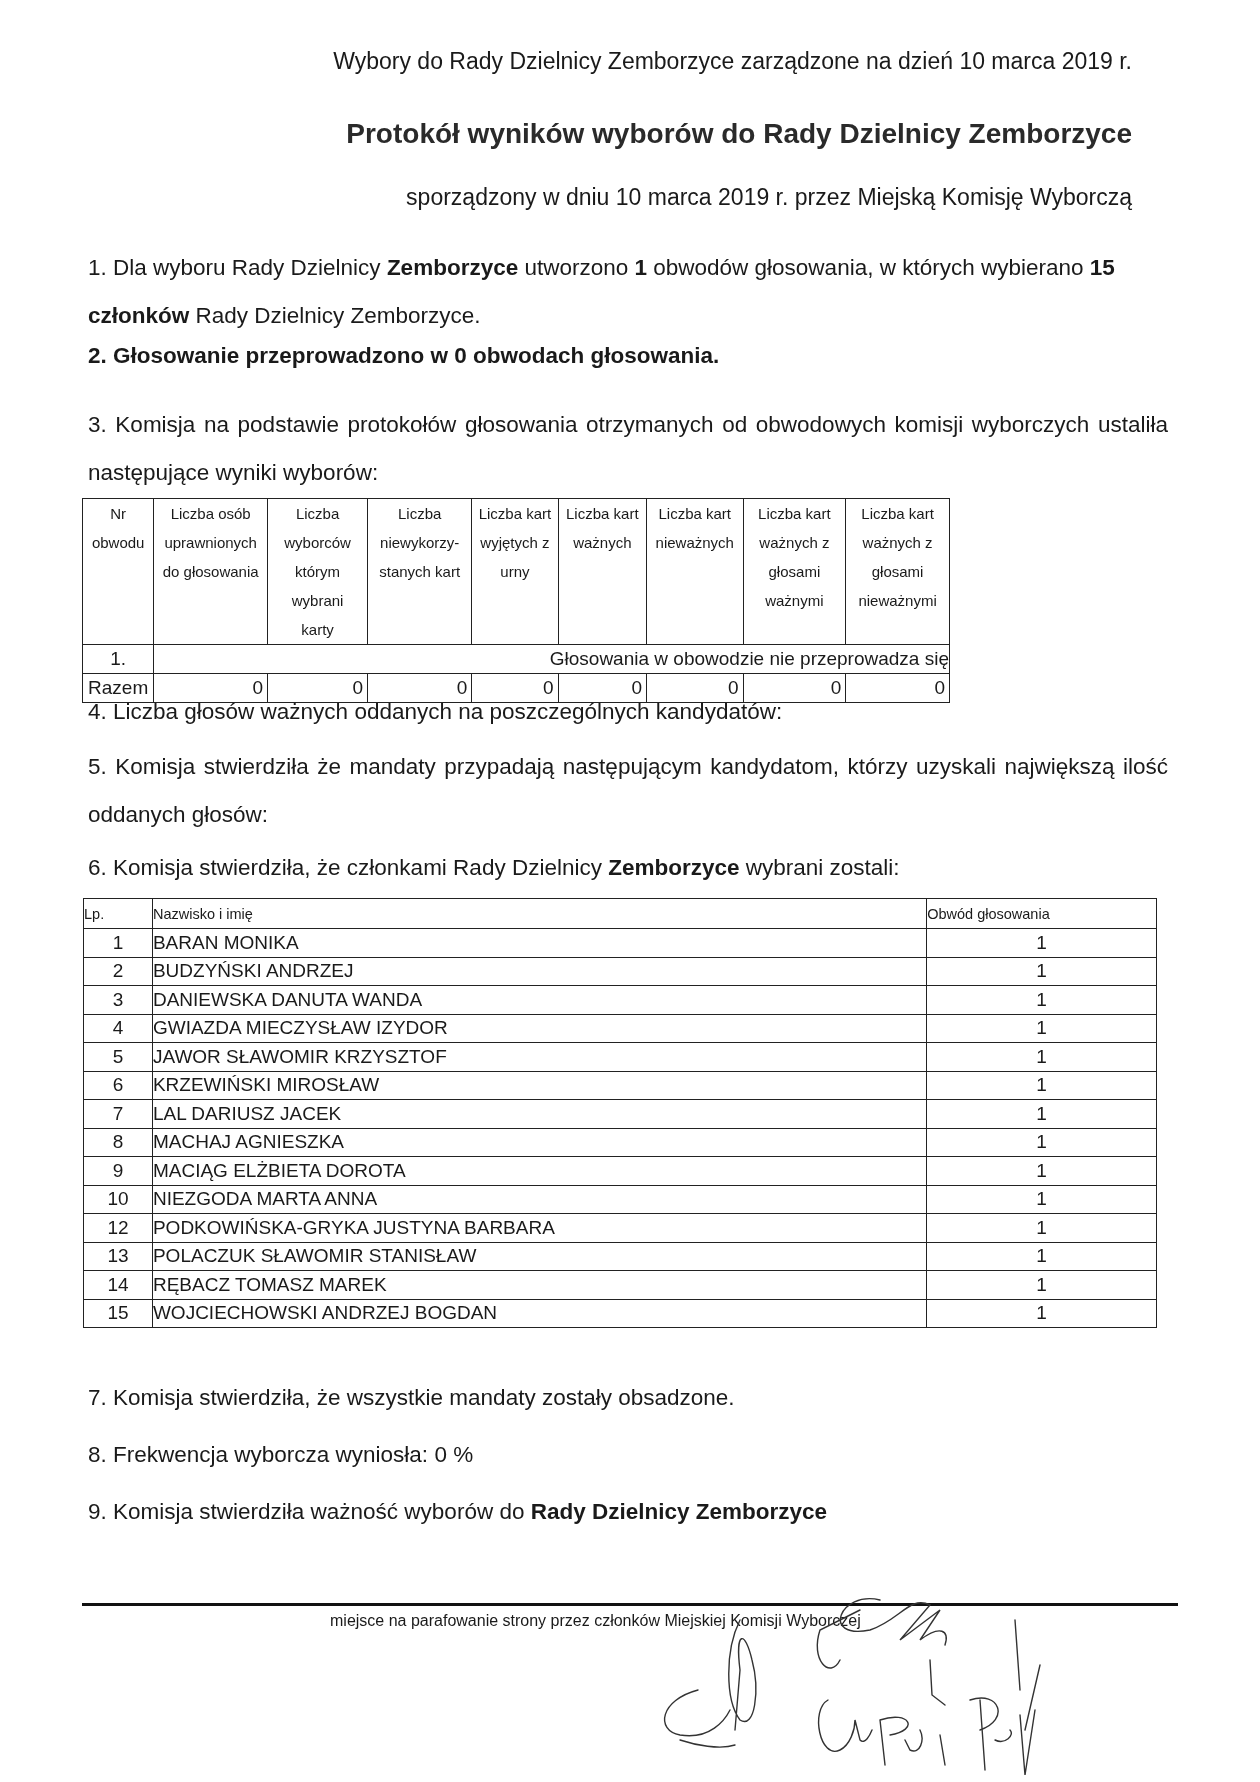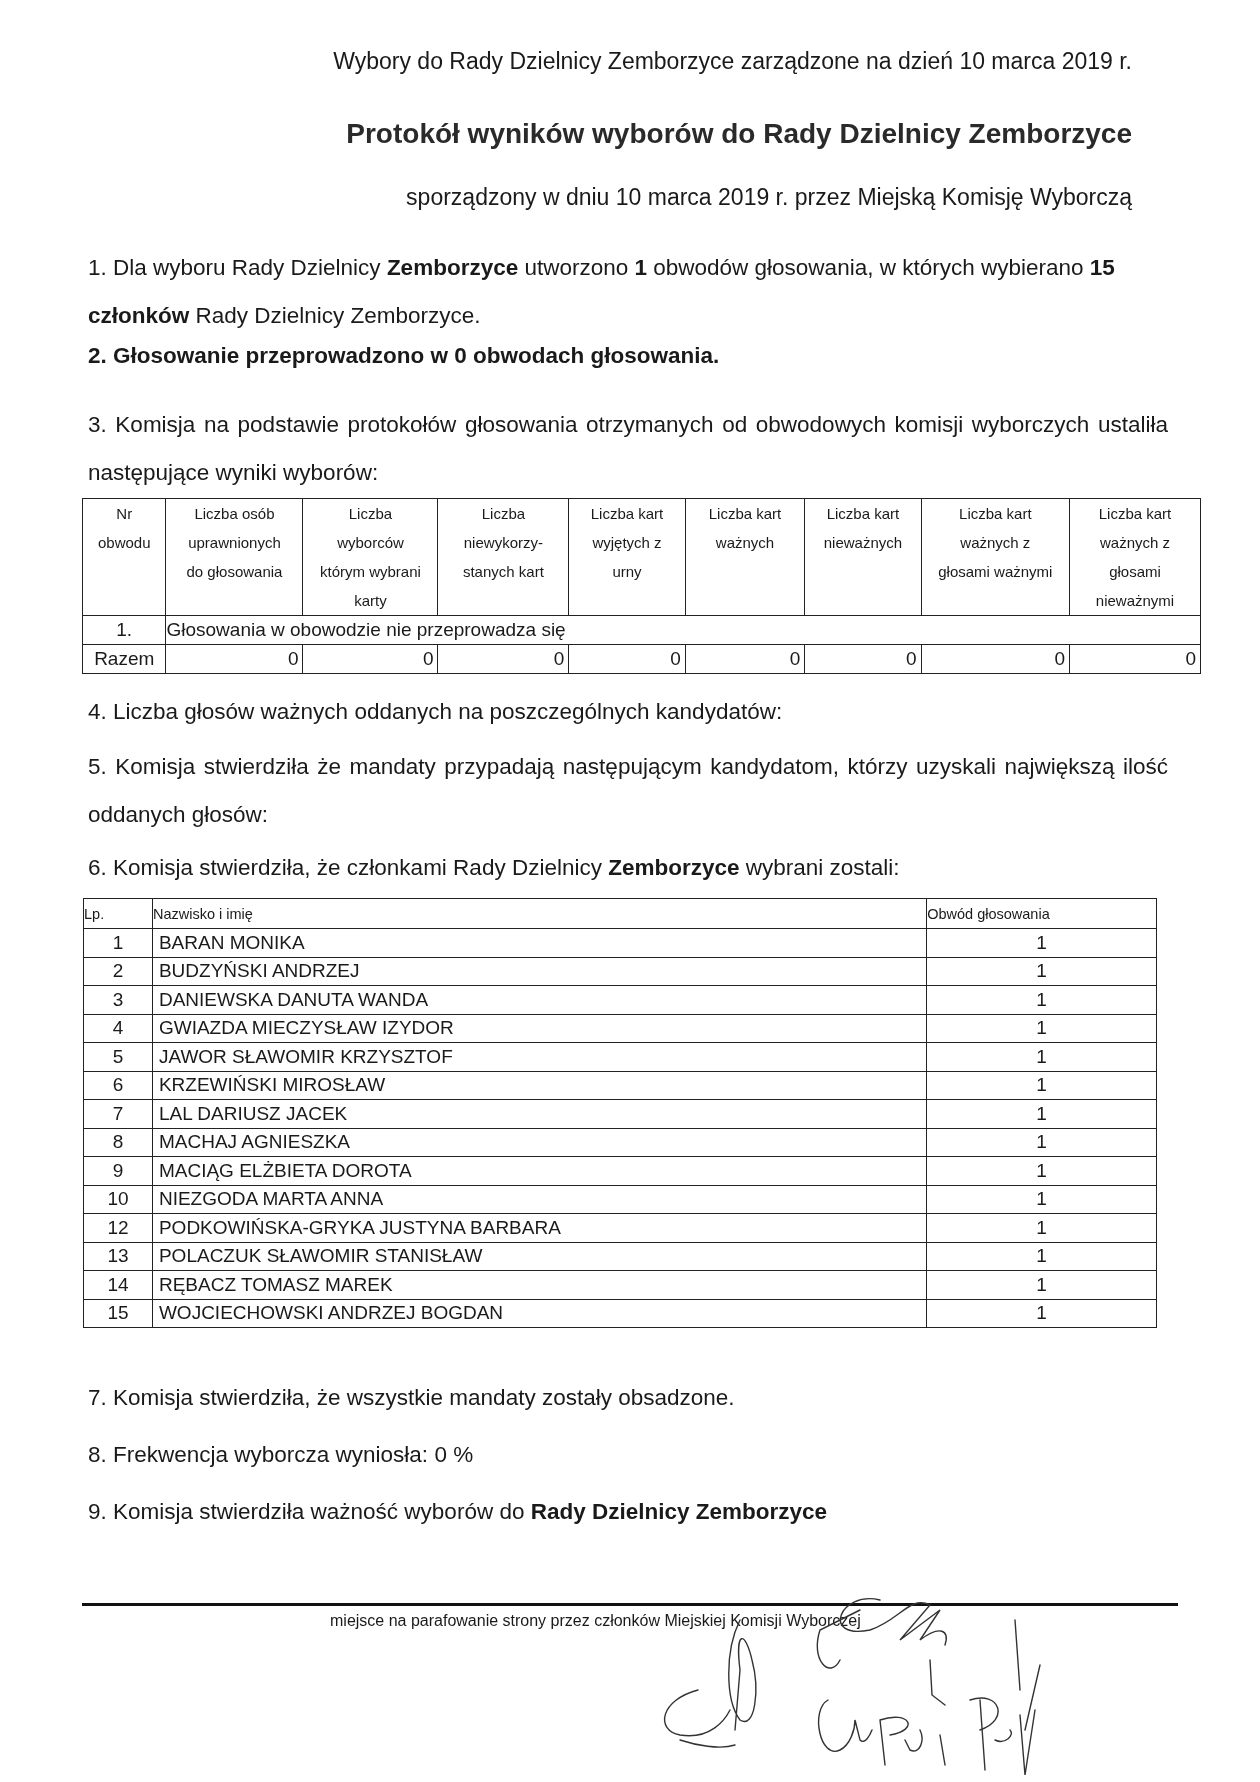--- a/index.html
+++ b/index.html
@@ -21,32 +21,32 @@
   .p4 { top: 688px; }
   .p5 { top: 743px; }
   .p6 { top: 844px; }
   .p7 { top: 1374px; }
   .p8 { top: 1431px; }
   .p9 { top: 1488px; }
 
   table { border-collapse: collapse; position: absolute; }
   td, th { border: 1.5px solid #222; padding: 0; font-weight: normal; }
 
-  #results-table { left: 82px; top: 498px; width: 1119px; padding-left: 44px; }
+  #results-table { left: 82px; top: 498px; width: 868px; padding-left: 44px; }
   #results-table th { font-size: 15px; line-height: 29px; vertical-align: top; text-align: center; height: 115px; padding-top: 0px; }
   #results-table td { font-size: 19px; height: 28px; }
   #results-table td.num { text-align: right; padding-right: 4px; }
   #results-table td.lbl { text-align: center; }
-  #results-table td.merged { text-align: left; }
+  #results-table td.merged { text-align: right; }
 
   #members-table { left: 83px; top: 898px; width: 1074px; }
   #members-table th { font-size: 14.5px; height: 29px; text-align: left; }
   #members-table td { font-size: 19px; height: 27.5px; }
   #members-table td.lp { text-align: center; }
-  #members-table td.name { padding-left: 6px; }
+  #members-table td.name { }
   #members-table td.circ { text-align: center; }
 
   .rule { left: 82px; top: 1603px; width: 1096px; height: 3px; background: #111; }
   .sig-caption { left: 330px; top: 1612px; font-size: 16px; }
   .sigs { left: 640px; top: 1570px; width: 560px; height: 210px; }
 </style>
 </head>
 <body>
 
 <div class="abs center hdr1">Wybory do Rady Dzielnicy Zemborzyce zarządzone na dzień 10 marca 2019 r.</div>

